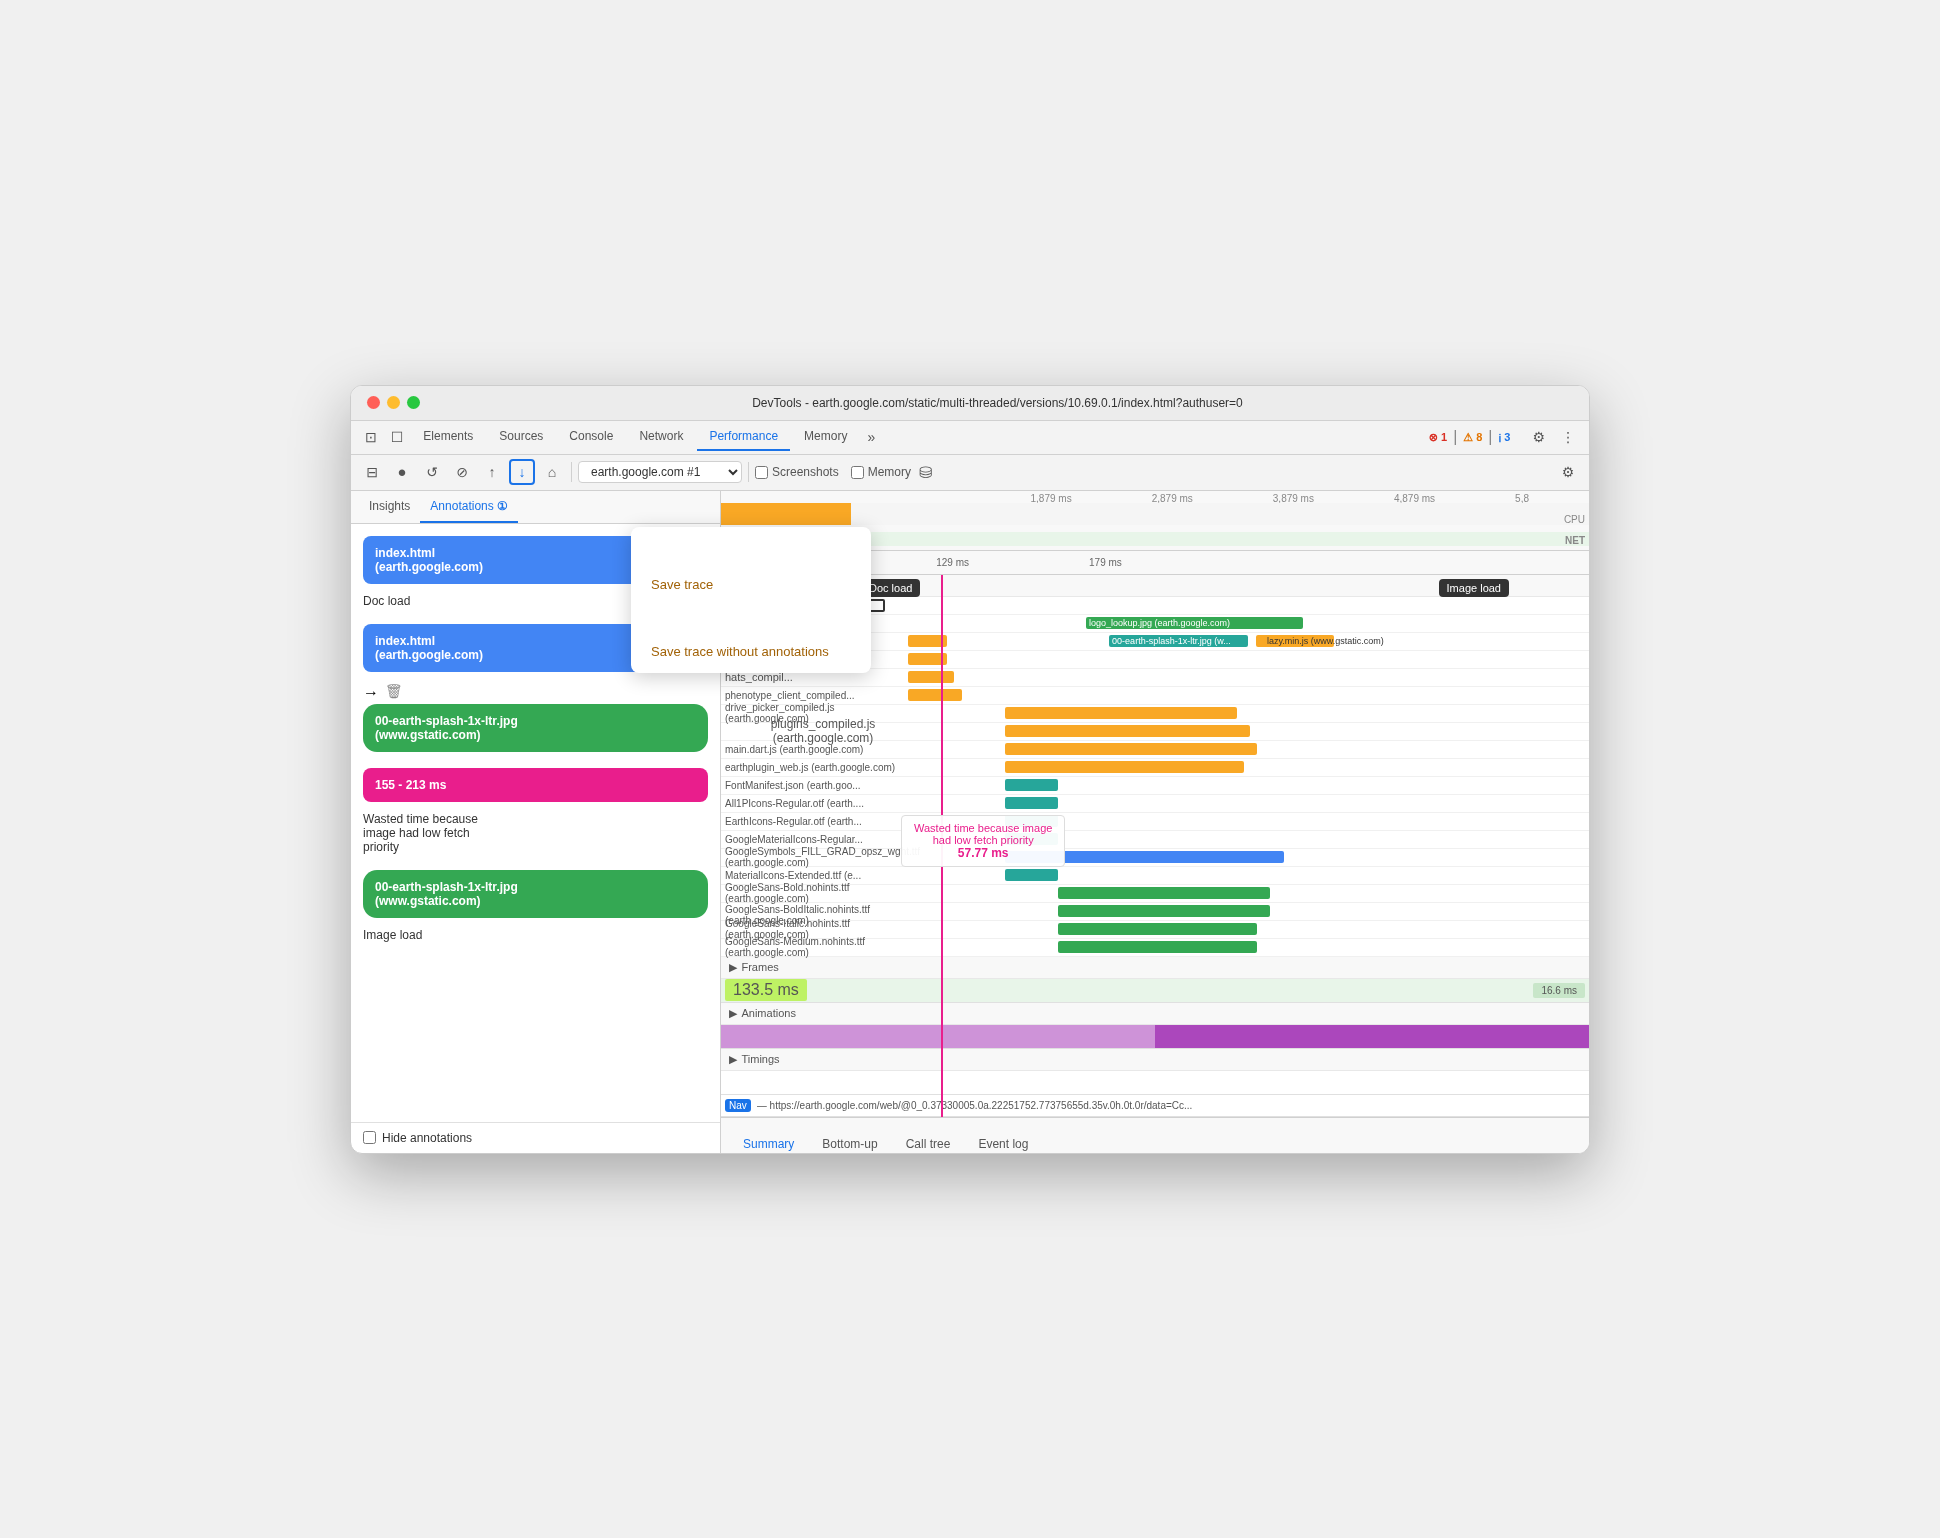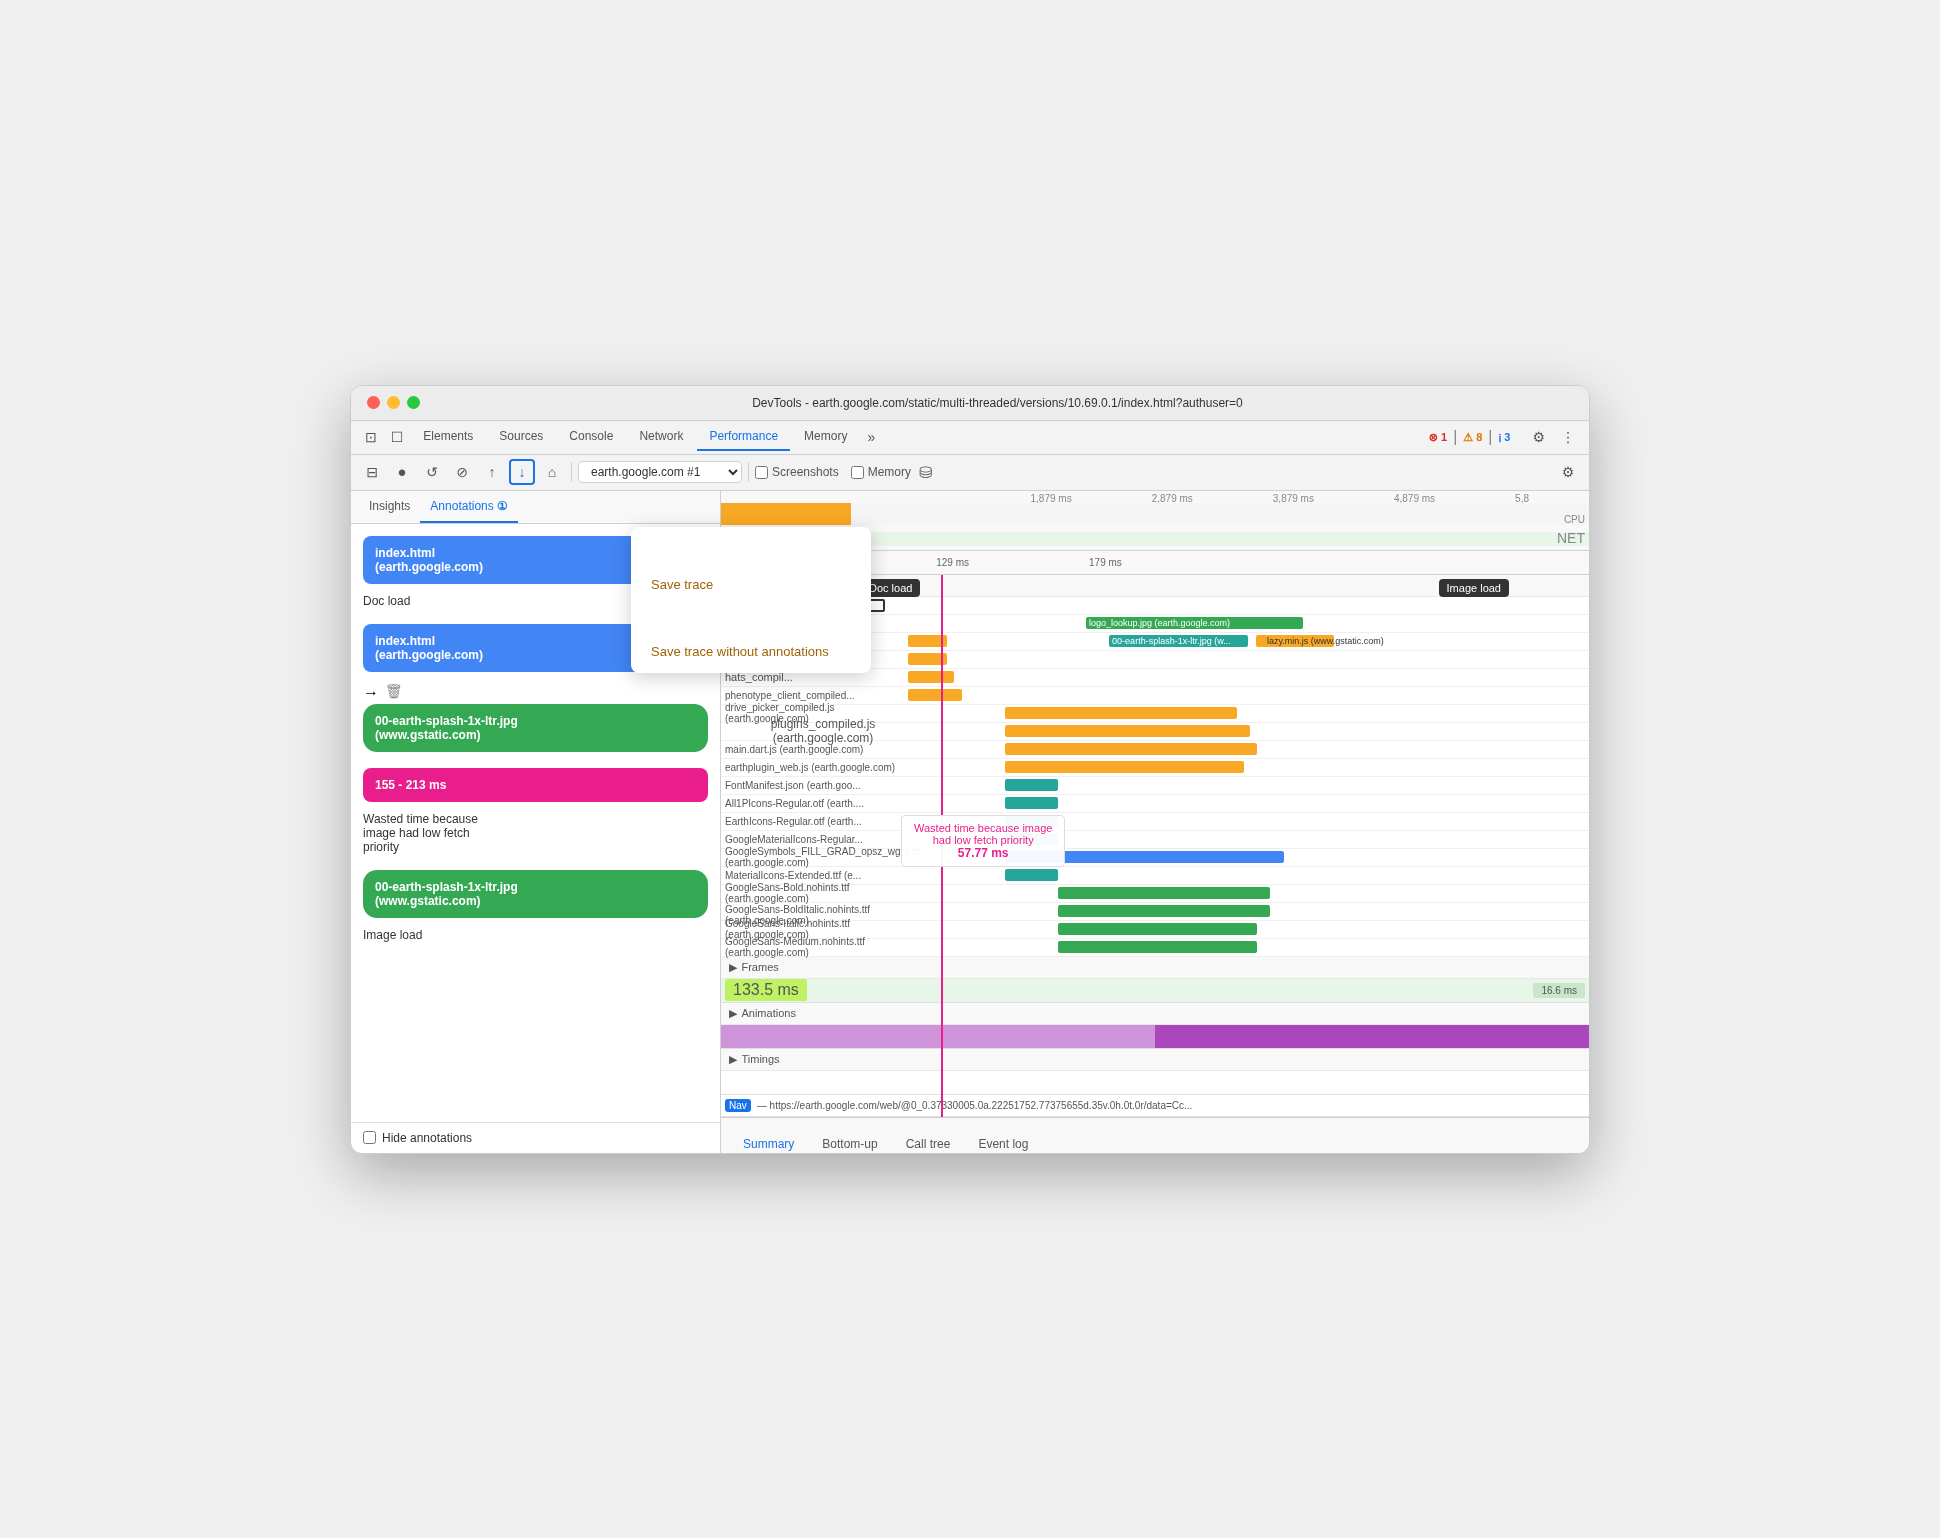--- a/index.html
+++ b/index.html
@@ -484,21 +484,21 @@
           <span>2,879 ms</span>
           <span>3,879 ms</span>
           <span>4,879 ms</span>
           <span>5,8</span>
         </div>
 
         <div style="position:absolute; bottom:25px; left:0; right:0; height:22px; background: linear-gradient(to right, #f9a825 0 15%, #f5f5f5 15%);"></div>
         <div style="position:absolute; bottom:25px; right:4px; font-size:10px; color:#888;">CPU</div>
 
         <div style="position:absolute; bottom:4px; left:0; right:0; height:14px; background:#e8f5e9;"></div>
-        <div style="position:absolute; bottom:4px; right:4px; font-size:14px; color:#888;">NET</div>
+        <div style="position:absolute; bottom:4px; right:4px; font-size:10px; color:#888;font-weight:bold;">NET</div>
       </div>
 
       <div class="timeline-ruler">
         <div class="ruler-marks">
           <span>79 ms</span>
           <span>129 ms</span>
           <span>179 ms</span>
         </div>
       </div>
 

